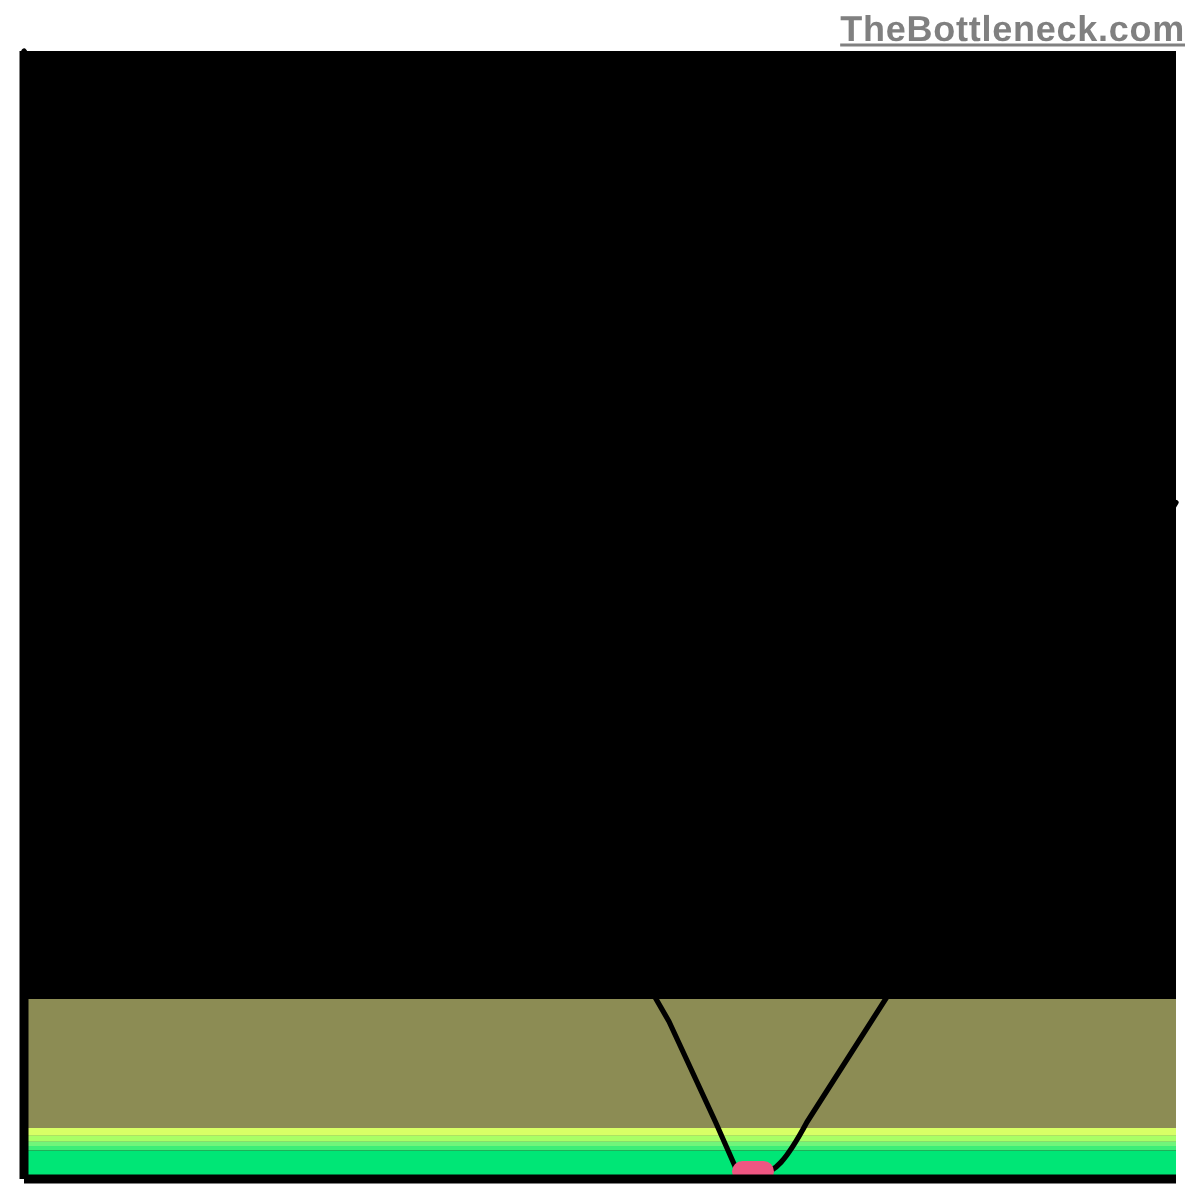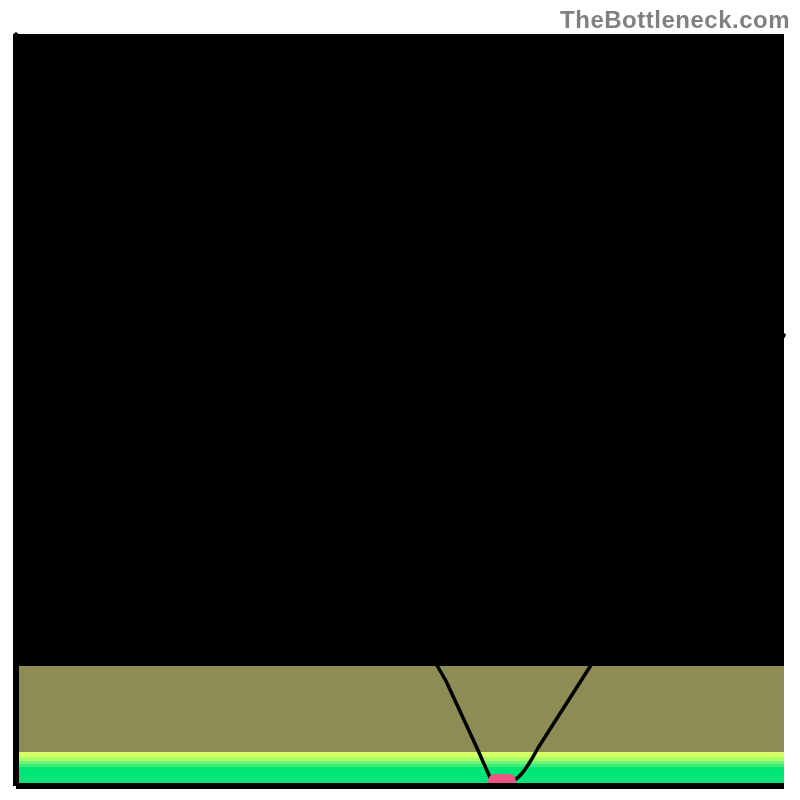--- a/index.html
+++ b/index.html
@@ -45,20 +45,21 @@
   .watermark {
     position: absolute;
     top: 6px;
     right: 10px;
     font-family: "Segoe UI", Arial, sans-serif;
     font-size: 24px;
     font-weight: 600;
     color: #808080;
     letter-spacing: 0.5px;
     user-select: none;
+    text-decoration: underline;
   }
 </style>
 </head>
 <body>
 
 <div class="chart-wrap">
   <span class="watermark">TheBottleneck.com</span>
 
   <svg class="plot-area" viewBox="0 0 768 752" preserveAspectRatio="none">
     <defs>

